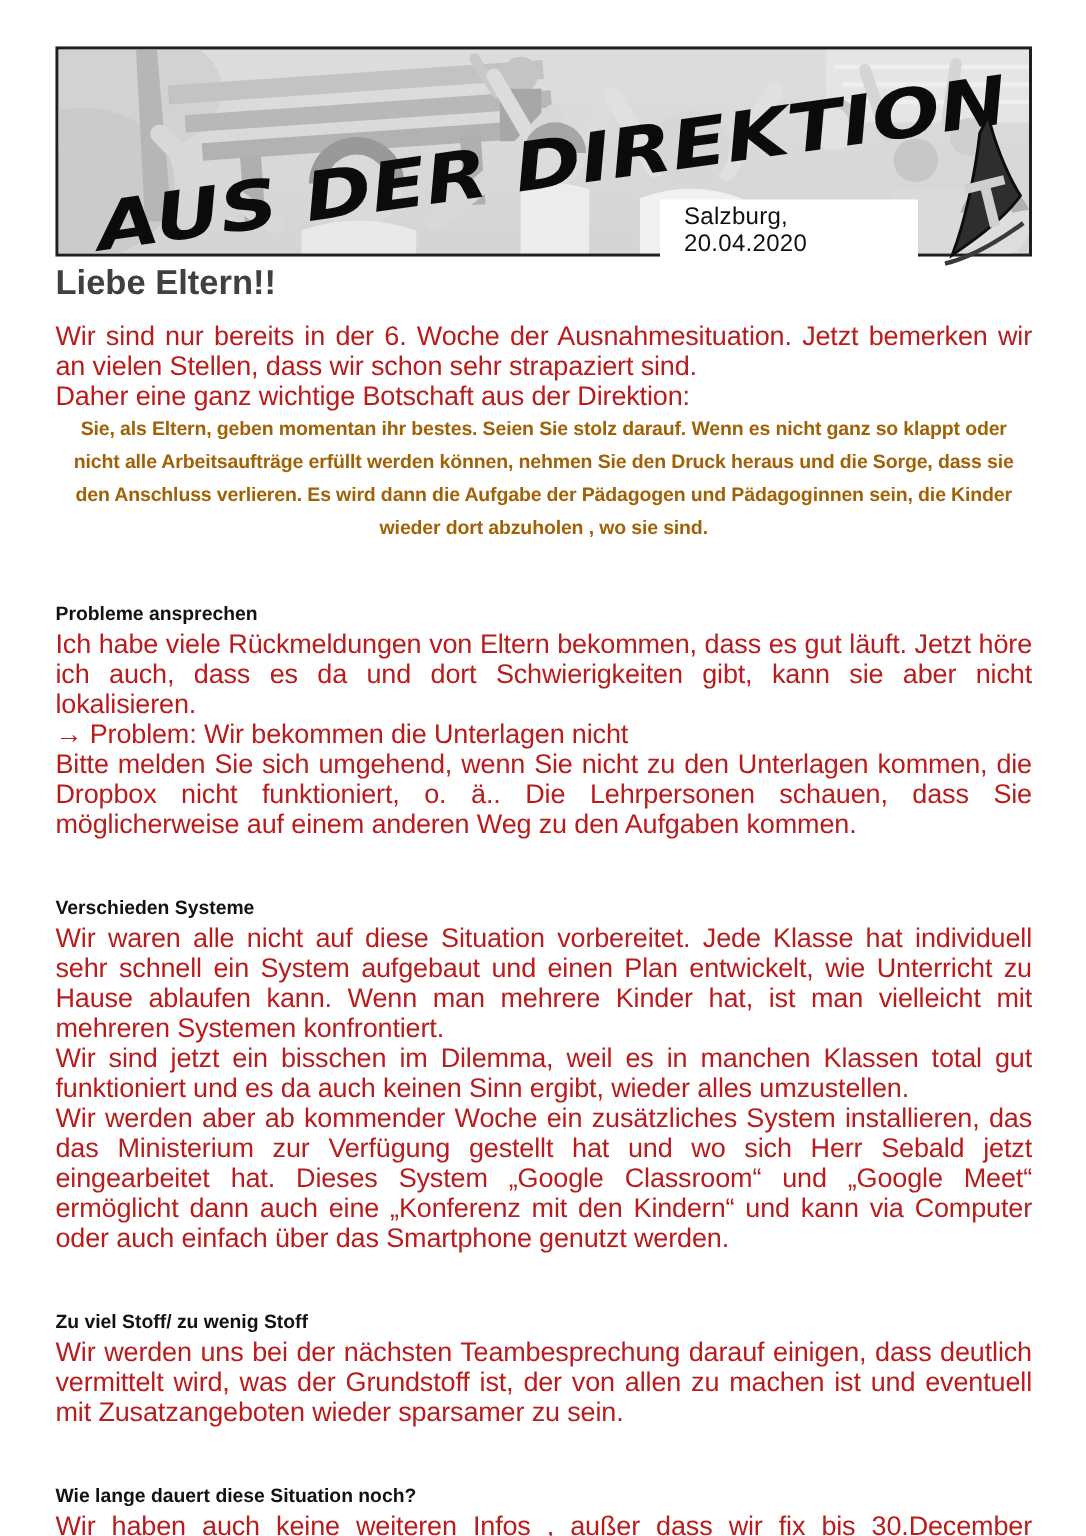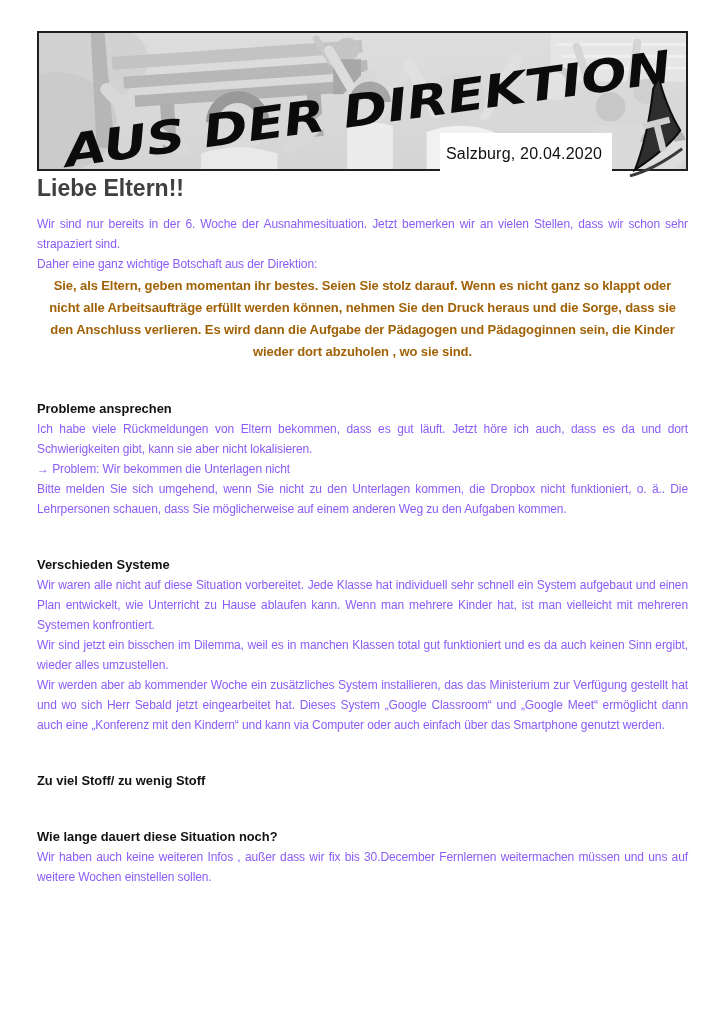--- a/index.html
+++ b/index.html
@@ -29,37 +29,37 @@
   }
   .title-svg text {
     font-family:"DejaVu Sans", sans-serif;
     font-weight:700; font-style:italic;
     font-size:45px; fill:#0b0b0b;
   }
   .date-box {
     position:absolute; left:403px; top:102px; width:172px; height:42px;
     background:#ffffff; z-index:3;
     display:flex; align-items:center;
-    padding-left:6px; box-sizing:border-box;
+    padding-left:16px; box-sizing:border-box;
   }
   .date-box span { font-size:16px; color:#101010; letter-spacing:0.2px; }
   .logo-svg {
     position:absolute; left:592px; top:44px; width:58px; height:104px;
     z-index:4; overflow:visible;
   }
 
   
   .content { position:absolute; left:37px; top:176px; width:651px; }
   .greeting {
     font-size:23px; font-weight:700; color:#404040;
     margin:0 0 13px 0; line-height:1.1;
   }
   .para {
-    font-size:12px; line-height:20px; letter-spacing:-0.1px;
-    margin:0; text-align:justify; color:#8b5cf6;
+    font-size:18px; line-height:20px; letter-spacing:-0.1px;
+    margin:0; text-align:justify; color:#b91c1c;
   }
   .highlight {
     font-size:13px; font-weight:700; line-height:22px;
     text-align:center; letter-spacing:-0.1px;
     margin:1px 0 0 0; color:#a16207;
   }
   .section { margin-top:36px; }
   .section-heading {
     font-size:12.9px; font-weight:700; line-height:20px;
     margin:0; color:#121212;
@@ -171,20 +171,21 @@
 
     <div class="section">
       <h2 class="section-heading">Verschieden Systeme</h2>
       <p class="para">Wir waren alle nicht auf diese Situation vorbereitet. Jede Klasse hat individuell sehr schnell ein System aufgebaut und einen Plan entwickelt, wie Unterricht zu Hause ablaufen kann. Wenn man mehrere Kinder hat, ist man vielleicht mit mehreren Systemen konfrontiert.</p>
       <p class="para">Wir sind jetzt ein bisschen im Dilemma, weil es in manchen Klassen total gut funktioniert und es da auch keinen Sinn ergibt, wieder alles umzustellen.</p>
       <p class="para">Wir werden aber ab kommender Woche ein zusätzliches System installieren, das das Ministerium zur Verfügung gestellt hat und wo sich Herr Sebald jetzt eingearbeitet hat. Dieses System „Google Classroom“ und „Google Meet“ ermöglicht dann auch eine „Konferenz mit den Kindern“ und kann via Computer oder auch einfach über das Smartphone genutzt werden.</p>
     </div>
 
     <div class="section">
       <h2 class="section-heading">Zu viel Stoff/ zu wenig Stoff</h2>
+      <p class="para">Wir werden uns bei der nächsten Teambesprechung darauf einigen, dass deutlich vermittelt wird, was der Grundstoff ist, der von allen zu machen ist und eventuell mit Zusatzangeboten wieder sparsamer zu sein.</p>
     </div>
 
     <div class="section">
       <h2 class="section-heading">Wie lange dauert diese Situation noch?</h2>
       <p class="para">Wir haben auch keine weiteren Infos , außer dass wir fix bis 30.December Fernlernen weitermachen müssen und uns auf weitere Wochen einstellen sollen.</p>
     </div>
 
   </div>
 </div>
 

